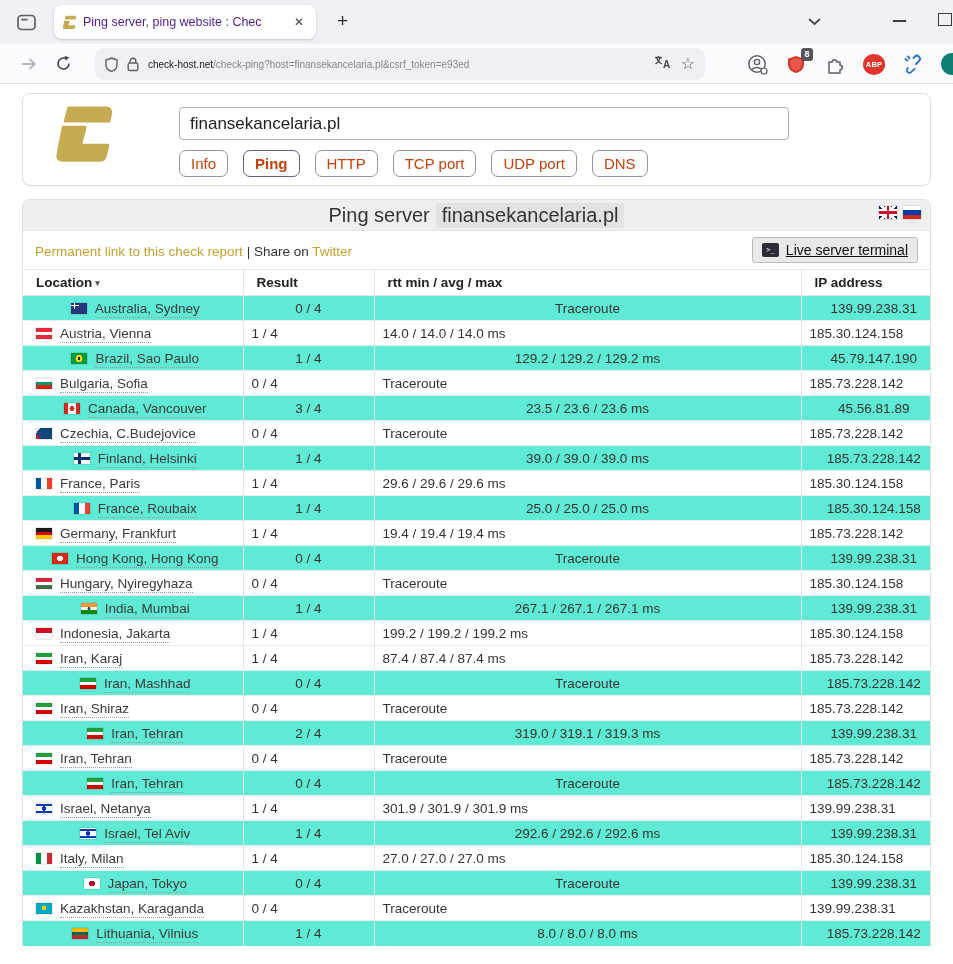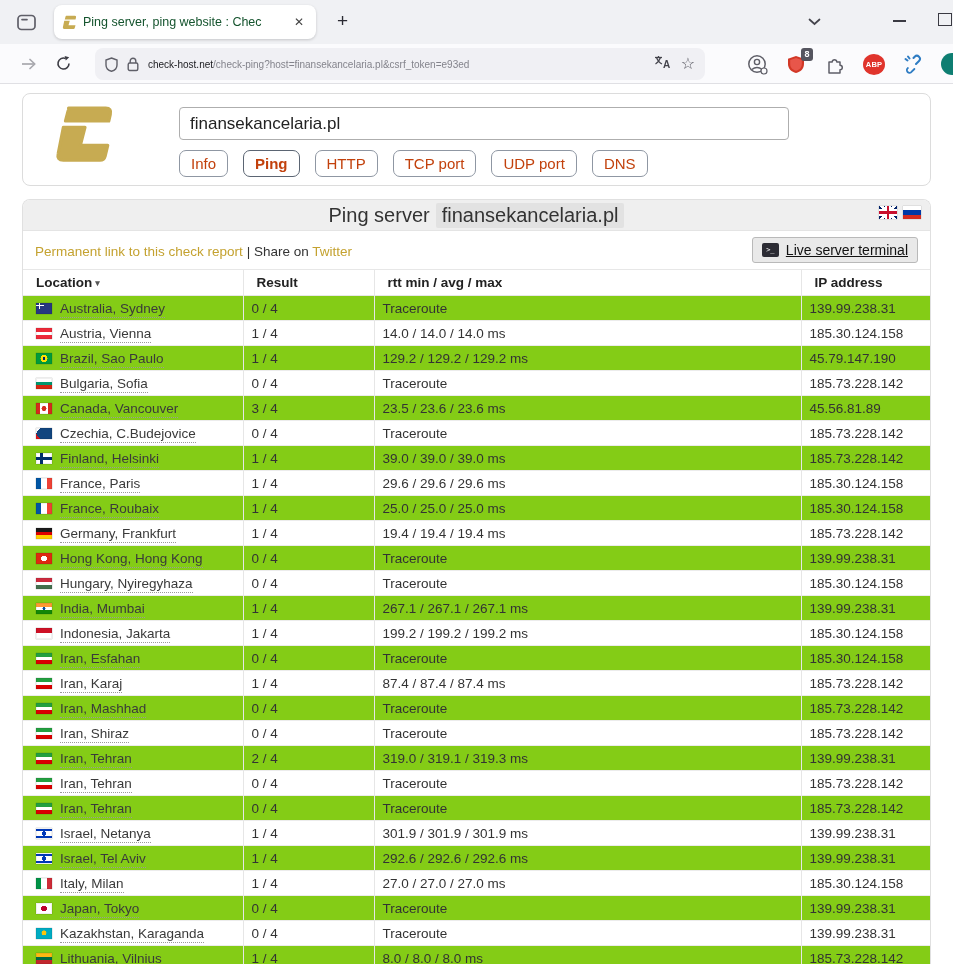--- a/index.html
+++ b/index.html
@@ -4,21 +4,21 @@
 <style>
   html,body{margin:0;padding:0;width:953px;height:964px;overflow:hidden;
     font-family:"Liberation Sans",sans-serif;background:#fff;color:#333;}
   *{box-sizing:border-box;}
 
   
   .tabbar{height:44px;background:#f0f1f4;display:flex;align-items:center;position:relative;}
   .ffview{width:28px;height:28px;margin-left:12px;border-radius:6px;display:flex;align-items:center;justify-content:center;}
   .tab{position:absolute;left:54px;top:5px;width:262px;height:34px;background:#fff;border-radius:8px;
     box-shadow:0 1px 3px rgba(0,0,0,.18);display:flex;align-items:center;padding:0 8px;}
-  .tab-title{flex:1;font-size:12.5px;color:#14532d;white-space:nowrap;overflow:hidden;margin:0 6px;}
+  .tab-title{flex:1;font-size:12.5px;color:#4c1d95;white-space:nowrap;overflow:hidden;margin:0 6px;}
   .tab-close{font-size:12px;color:#444;padding:2px 4px;border-radius:4px;}
   .newtab{position:absolute;left:328px;top:8px;font-size:19px;color:#2b2b33;padding:2px 9px;border-radius:6px;}
   .tab-chevron{position:absolute;left:808px;top:12px;}
   .win-min{position:absolute;left:893px;top:20px;width:13px;height:1.6px;background:#3a3a42;}
   .win-max{position:absolute;left:938px;top:13px;width:14px;height:13px;border:1.6px solid #3a3a42;background:transparent;}
 
   .navbar{height:40px;background:#fbfbfd;border-bottom:1px solid #e0e0e4;display:flex;align-items:center;position:relative;}
   .nav-ic{display:flex;align-items:center;justify-content:center;width:30px;height:30px;border-radius:5px;}
   .fwd{margin-left:14px;} .reload{margin-left:4px;}
   .urlbar{position:absolute;left:95px;top:4px;width:610px;height:32px;background:#f0f0f4;border-radius:8px;
@@ -66,21 +66,21 @@
     text-align:center;font-family:"DejaVu Sans Mono",monospace;}
   .term-label{text-decoration:underline;}
 
   table.results{width:100%;border-collapse:collapse;table-layout:fixed;font-size:13.5px;}
   col.c1{width:220px;} col.c2{width:131px;} col.c3{width:427px;} col.c4{width:145px;}
   .results th{font-size:13.5px;color:#222;text-align:left;font-weight:bold;padding:5px 8px 5px 13px;
     border-top:1px solid #e7e7e7;border-bottom:1px solid #e7e7e7;}
   .results th+th,.results td+td{border-left:1px solid #e6e6e6;}
   .results td{height:25px;padding:2px 8px;color:#333;white-space:nowrap;overflow:hidden;}
   .results td.c-loc{padding-left:13px;}
-  .results tr.odd td{background:#84cc16;}
+  .results tr.odd td{background:#5eead4;text-align:center;}
   .results tr+tr td{border-top:1px solid #ececec;}
   .c-res{color:#c94747;}
   .rtt-link{color:#c9a42c;cursor:pointer;}
   .loc-name{color:#3a3a3a;border-bottom:1px dotted #9a9a9a;padding-bottom:1px;cursor:pointer;}
   .sort-arrow{font-size:9px;color:#555;margin-left:3px;vertical-align:1px;}
 
   
   .flag{display:inline-block;width:16px;height:11px;margin-right:8px;vertical-align:-1px;
     box-shadow:0 0 1px rgba(0,0,0,.45), inset 0 0 0 1px rgba(0,0,0,.06);background:#ccc;}
   .flag-au{background-color:#26377f;background-image:linear-gradient(#fff,#fff),linear-gradient(#fff,#fff);
@@ -370,26 +370,20 @@
     <td class="c-res">1 / 4</td>
     <td class="c-rtt">267.1 / 267.1 / 267.1 ms</td>
     <td class="c-ip">139.99.238.31</td>
   </tr>
           <tr>
     <td class="c-loc"><span class="flag flag-id"></span><span class="loc-name">Indonesia, Jakarta</span></td>
     <td class="c-res">1 / 4</td>
     <td class="c-rtt">199.2 / 199.2 / 199.2 ms</td>
     <td class="c-ip">185.30.124.158</td>
   </tr>
-          <tr class="odd">
-    <td class="c-loc"><span class="flag flag-ir"></span><span class="loc-name">Iran, Esfahan</span></td>
-    <td class="c-res">0 / 4</td>
-    <td class="c-rtt rtt-link">Traceroute</td>
-    <td class="c-ip">185.30.124.158</td>
-  </tr>
           <tr>
     <td class="c-loc"><span class="flag flag-ir"></span><span class="loc-name">Iran, Karaj</span></td>
     <td class="c-res">1 / 4</td>
     <td class="c-rtt">87.4 / 87.4 / 87.4 ms</td>
     <td class="c-ip">185.73.228.142</td>
   </tr>
           <tr class="odd">
     <td class="c-loc"><span class="flag flag-ir"></span><span class="loc-name">Iran, Mashhad</span></td>
     <td class="c-res">0 / 4</td>
     <td class="c-rtt rtt-link">Traceroute</td>

